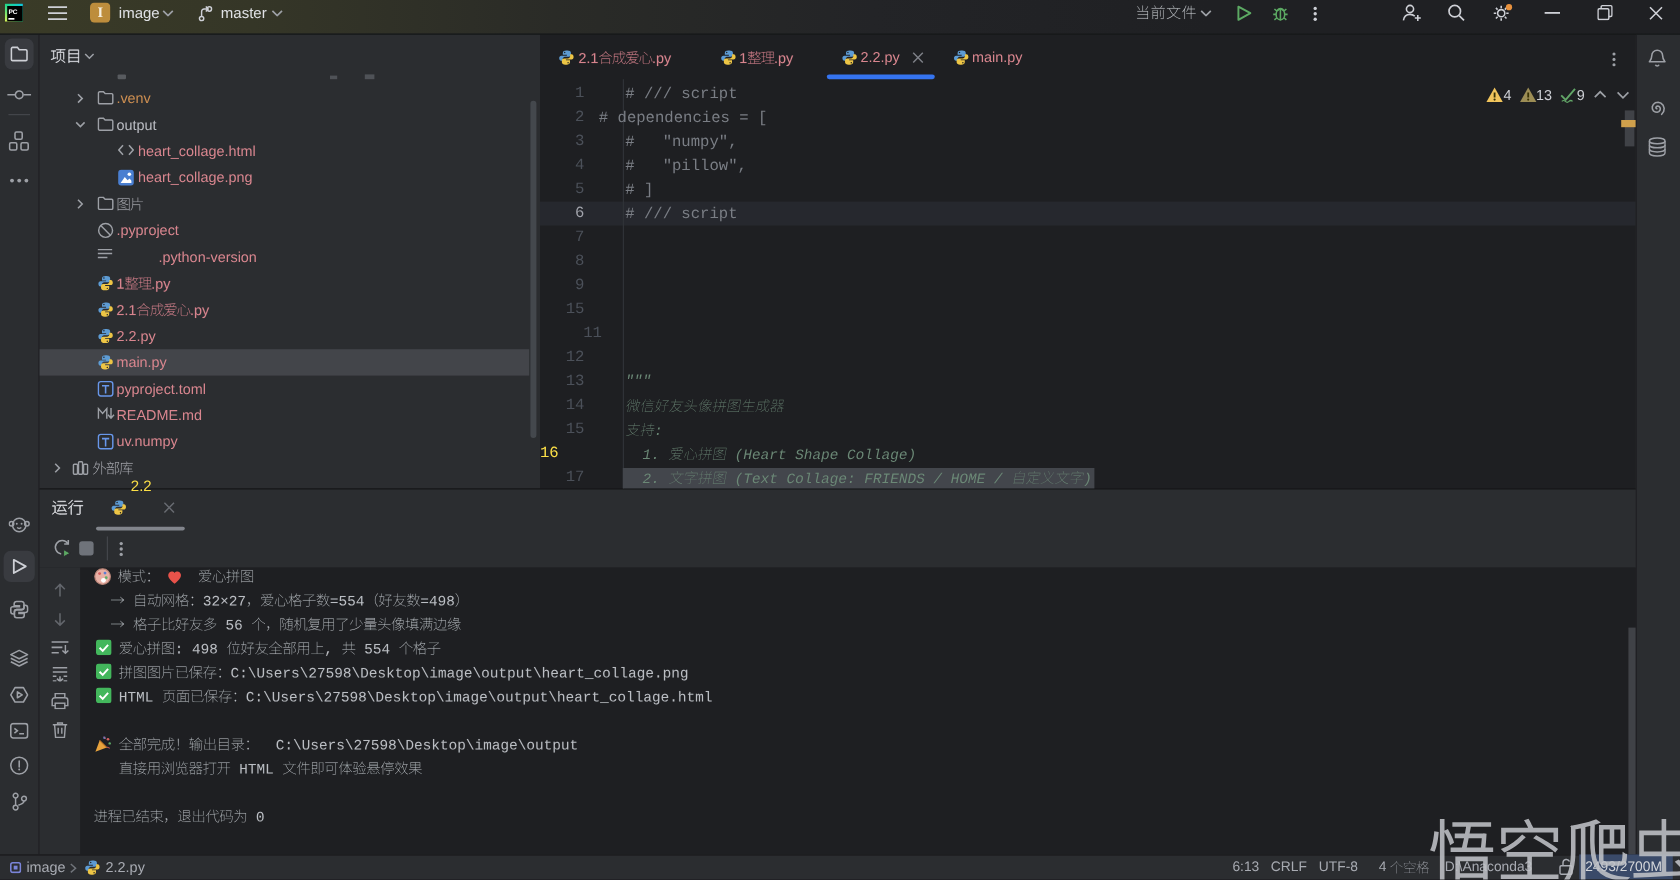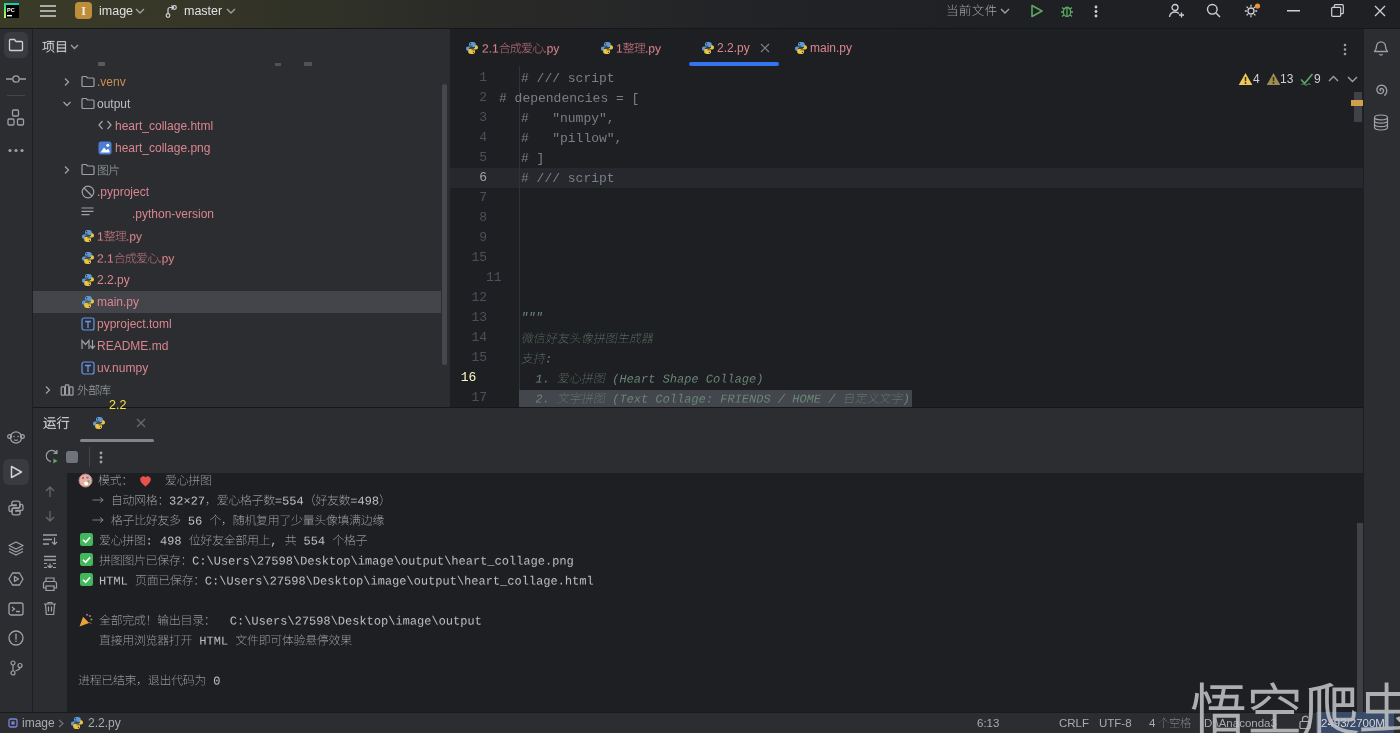--- a/index.html
+++ b/index.html
@@ -692,21 +692,21 @@
 <div style="position:absolute;left:521px;top:169px;height:19px;font:13.0px/19px 'Liberation Mono',monospace;color:#7a7e85;white-space:pre;"># /// script</div>
 <div style="position:absolute;left:450px;top:188px;width:37px;height:20px;font:13px/20px 'Liberation Mono',monospace;color:#4b5059;text-align:right;">7</div>
 <div style="position:absolute;left:450px;top:208px;width:37px;height:20px;font:13px/20px 'Liberation Mono',monospace;color:#4b5059;text-align:right;">8</div>
 <div style="position:absolute;left:450px;top:228px;width:37px;height:20px;font:13px/20px 'Liberation Mono',monospace;color:#4b5059;text-align:right;">9</div>
 <div style="position:absolute;left:450px;top:248px;width:37px;height:20px;font:13px/20px 'Liberation Mono',monospace;color:#4b5059;text-align:right;">15</div>
 <div style="position:absolute;left:450px;top:268px;width:37px;height:20px;font:13px/20px 'Liberation Mono',monospace;color:#4b5059;text-align:right;padding-left:36px;">11</div>
 <div style="position:absolute;left:450px;top:288px;width:37px;height:20px;font:13px/20px 'Liberation Mono',monospace;color:#4b5059;text-align:right;">12</div>
 <div style="position:absolute;left:450px;top:308px;width:37px;height:20px;font:13px/20px 'Liberation Mono',monospace;color:#4b5059;text-align:right;">13</div>
 <div style="position:absolute;left:450px;top:328px;width:37px;height:20px;font:13px/20px 'Liberation Mono',monospace;color:#4b5059;text-align:right;">14</div>
 <div style="position:absolute;left:450px;top:348px;width:37px;height:20px;font:13px/20px 'Liberation Mono',monospace;color:#4b5059;text-align:right;">15</div>
-<div style="position:absolute;left:450px;top:368px;width:37px;height:20px;font:13px/20px 'Liberation Mono',monospace;color:#fef9c3;text-align:center;">16</div>
+<div style="position:absolute;left:450px;top:368px;width:37px;height:20px;font:13px/20px 'Liberation Mono',monospace;color:#fde047;text-align:left;">16</div>
 <div style="position:absolute;left:450px;top:388px;width:37px;height:20px;font:13px/20px 'Liberation Mono',monospace;color:#4b5059;text-align:right;">17</div>
 <div style="position:absolute;left:521px;top:309px;height:18px;font:italic 12.0px/18px 'Liberation Mono',monospace;color:#6b8876;white-space:pre;">"""</div>
 <div style="position:absolute;left:519px;top:329.7px">
     <svg style="position:absolute" width="138" height="18">
       <g fill="#6b8876" transform="translate(2 12.56) scale(0.01200 -0.01200)">
         <use href="#g22" transform="translate(0 0) skewX(10)"></use>
         <use href="#g23" transform="translate(1000 0) skewX(10)"></use>
         <use href="#g24" transform="translate(2000 0) skewX(10)"></use>
         <use href="#g25" transform="translate(3000 0) skewX(10)"></use>
         <use href="#g26" transform="translate(4000 0) skewX(10)"></use>
@@ -1316,21 +1316,21 @@
   </div>
 <div style="position:absolute;left:70px;top:716px">
     <svg width="14" height="14">
       <path d="M6.9 1.1c-1.6 0-2.9.6-2.9 2v1.6h3.4v.7H2.7c-1 0-1.7.8-1.7 2 0 1.3.6 2.3 1.7 2.3h1.2V8.2c0-1 .9-1.9 1.9-1.9h3.3c.9 0 1.7-.8 1.7-1.7V3.1c0-1.3-1.3-2-2.9-2z" fill="#5d9bd3"></path>
       <path d="M7.1 12.9c1.6 0 2.9-.6 2.9-2V9.3H6.6v-.7h4.7c1 0 1.7-.8 1.7-2 0-1.3-.6-2.3-1.7-2.3h-1.2v1.5c0 1-.9 1.9-1.9 1.9H4.9c-.9 0-1.7.8-1.7 1.7v1.5c0 1.3 1.3 2 2.9 2z" fill="#edc545"></path>
       <circle cx="5.6" cy="2.7" r="0.6" fill="#1e1f22"></circle>
       <circle cx="8.4" cy="11.3" r="0.6" fill="#1e1f22"></circle>
     </svg>
   </div>
 <div style="position:absolute;left:88px;top:714px;height:18px;font:12.0px/18px 'Liberation Sans',sans-serif;color:#a8abb2;white-space:pre;">2.2.py</div>
-<div style="position:absolute;left:977px;top:715px;height:17px;font:11.5px/17px 'Liberation Sans',sans-serif;color:#a8abb2;white-space:pre;">6:13</div>
+<div style="position:absolute;left:1027px;top:715px;height:17px;font:11.5px/17px 'Liberation Sans',sans-serif;color:#a8abb2;white-space:pre;">6:13</div>
 <div style="position:absolute;left:1059px;top:715px;height:17px;font:11.5px/17px 'Liberation Sans',sans-serif;color:#a8abb2;white-space:pre;">CRLF</div>
 <div style="position:absolute;left:1099px;top:715px;height:17px;font:11.5px/17px 'Liberation Sans',sans-serif;color:#a8abb2;white-space:pre;">UTF-8</div>
 <div style="position:absolute;left:1149px;top:715px;height:17px;font:11.5px/17px 'Liberation Sans',sans-serif;color:#a8abb2;white-space:pre;">4</div>
 <div style="position:absolute;left:1156px;top:715.0px">
     <svg style="position:absolute" width="39" height="17">
       <g fill="#a8abb2" transform="translate(2 12.12) scale(0.01150 -0.01150)">
         <use href="#g94" transform="translate(0 0)"></use>
         <use href="#g171" transform="translate(950 0)"></use>
         <use href="#g76" transform="translate(1900 0)"></use>
       </g>

